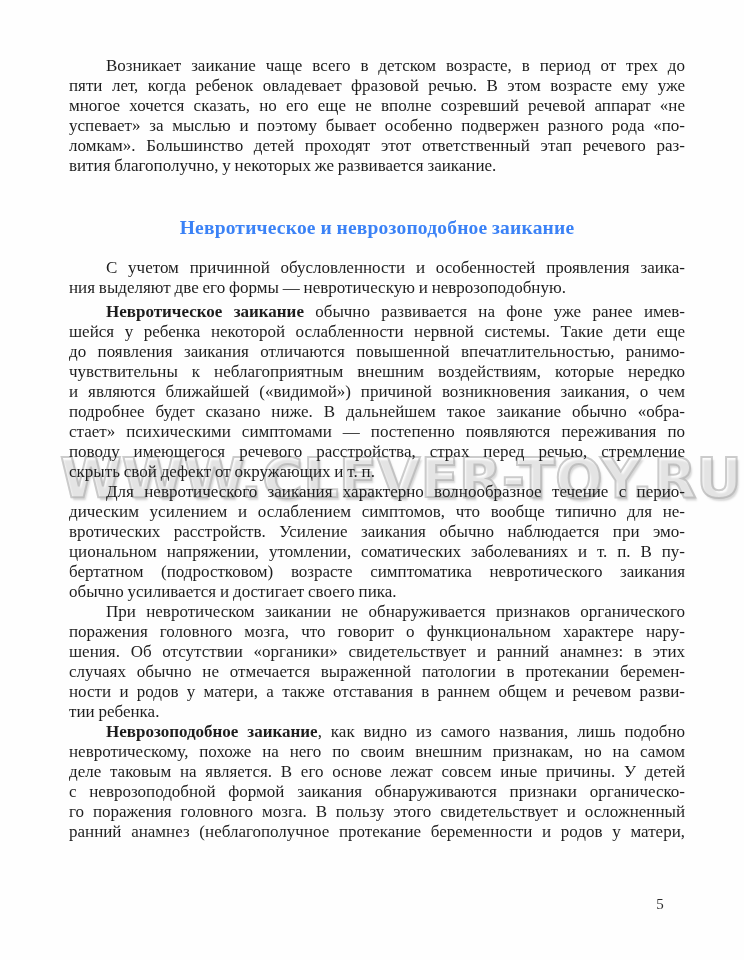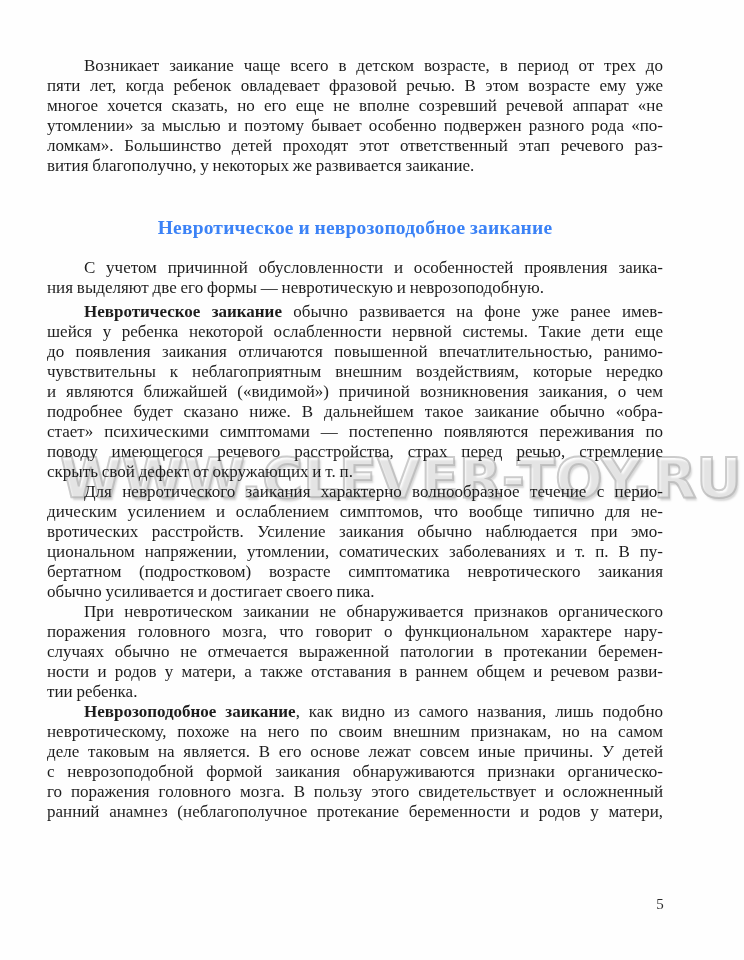--- a/index.html
+++ b/index.html
@@ -28,21 +28,21 @@
     font-size: 56px;
     line-height: 60px;
     white-space: nowrap;
     color: rgba(253, 253, 253, 0.35);
     -webkit-text-stroke: 2px rgba(173, 173, 173, 0.62);
     text-shadow: 2px 3px 2px rgba(125, 125, 125, 0.30);
     user-select: none;
   }
   .text-block {
     position: absolute;
-    left: 47px;
+    left: 69px;
     top: 56px;
     width: 616px;
     z-index: 2;
     color: #1d1d1d;
     font-size: 17px;
     line-height: 20px;
     word-spacing: -0.4px;
     hyphens: none;
   }
   .line {
@@ -78,21 +78,21 @@
 <body>
 
 <div class="page">
   <div class="watermark">WWW.CLEVER-TOY.RU</div>
 
   <div class="text-block" id="text-block">
       <div class="para">
         <div class="line first">Возникает заикание чаще всего в детском возрасте, в период от трех до</div>
         <div class="line">пяти лет, когда ребенок овладевает фразовой речью. В этом возрасте ему уже</div>
         <div class="line">многое хочется сказать, но его еще не вполне созревший речевой аппарат «не</div>
-        <div class="line">утомлении» за мыслью и поэтому бывает особенно подвержен разного рода «по-</div>
+        <div class="line">успевает» за мыслью и поэтому бывает особенно подвержен разного рода «по-</div>
         <div class="line">ломкам». Большинство детей проходят этот ответственный этап речевого раз-</div>
         <div class="line last">вития благополучно, у некоторых же развивается заикание.</div>
       </div>
       <div class="heading">Невротическое и неврозоподобное заикание</div>
       <div class="para">
         <div class="line first">С учетом причинной обусловленности и особенностей проявления заика-</div>
         <div class="line last">ния выделяют две его формы — невротическую и неврозоподобную.</div>
       </div>
       <div class="para">
         <div class="line first"><b>Невротическое заикание</b> обычно развивается на фоне уже ранее имев-</div>
@@ -109,20 +109,21 @@
         <div class="line first">Для невротического заикания характерно волнообразное течение с перио-</div>
         <div class="line">дическим усилением и ослаблением симптомов, что вообще типично для не-</div>
         <div class="line">вротических расстройств. Усиление заикания обычно наблюдается при эмо-</div>
         <div class="line">циональном напряжении, утомлении, соматических заболеваниях и т. п. В пу-</div>
         <div class="line">бертатном (подростковом) возрасте симптоматика невротического заикания</div>
         <div class="line last">обычно усиливается и достигает своего пика.</div>
       </div>
       <div class="para">
         <div class="line first">При невротическом заикании не обнаруживается признаков органического</div>
         <div class="line">поражения головного мозга, что говорит о функциональном характере нару-</div>
+        <div class="line">шения. Об отсутствии «органики» свидетельствует и ранний анамнез: в этих</div>
         <div class="line">случаях обычно не отмечается выраженной патологии в протекании беремен-</div>
         <div class="line">ности и родов у матери, а также отставания в раннем общем и речевом разви-</div>
         <div class="line last">тии ребенка.</div>
       </div>
       <div class="para">
         <div class="line first"><b>Неврозоподобное заикание</b>, как видно из самого названия, лишь подобно</div>
         <div class="line">невротическому, похоже на него по своим внешним признакам, но на самом</div>
         <div class="line">деле таковым на является. В его основе лежат совсем иные причины. У детей</div>
         <div class="line">с неврозоподобной формой заикания обнаруживаются признаки органическо-</div>
         <div class="line">го поражения головного мозга. В пользу этого свидетельствует и осложненный</div>

